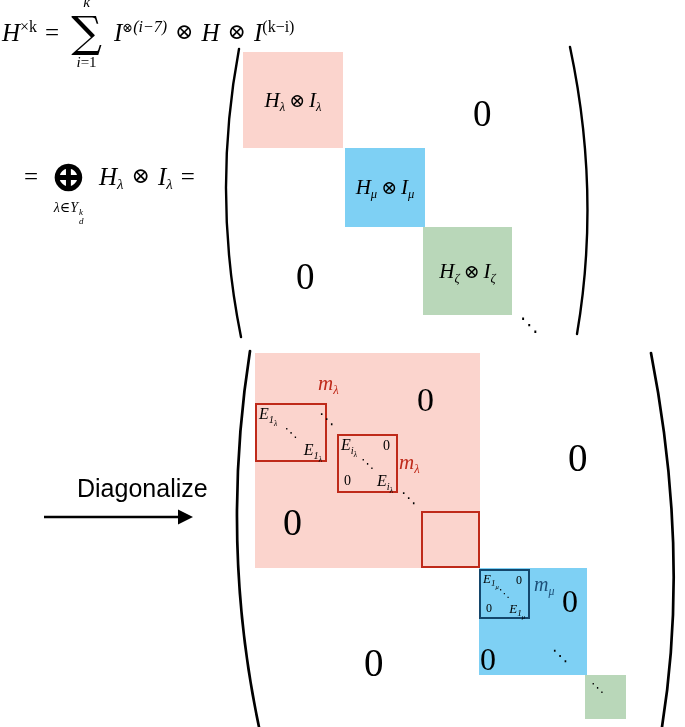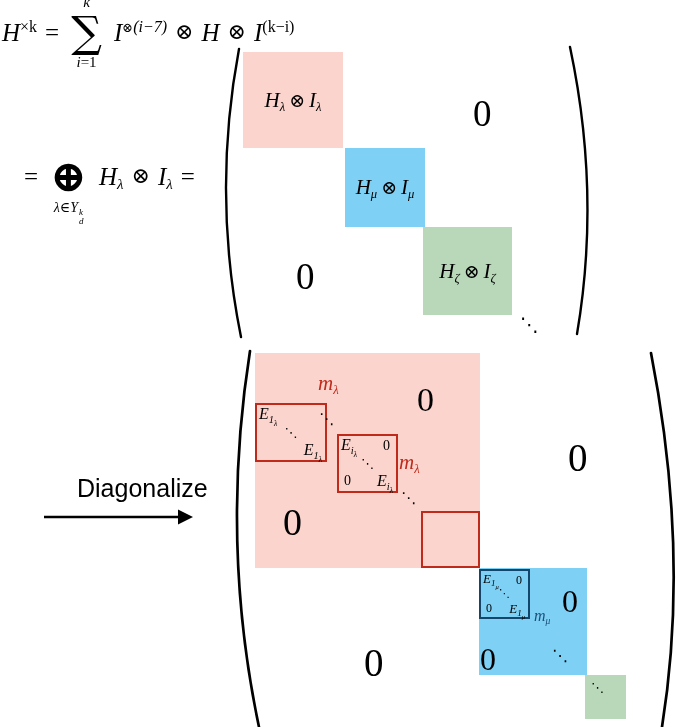--- a/index.html
+++ b/index.html
@@ -62,21 +62,21 @@
   .pos-tr{top:3px;right:6px;}
   .pos-bl{bottom:3px;left:5px;}
   .sqdots{position:absolute;left:50%;top:50%;transform:translate(-50%,-52%);font-size:13px;line-height:1;font-family:"DejaVu Serif","DejaVu Sans",serif;}
   .eigsq.navyb .elab{font-size:13px;}
   .eigsq.navyb .es1{font-size:9px;top:3px;}
   .eigsq.navyb .es2{font-size:6.5px;top:6px;}
   .eigsq.navyb .znum{font-size:12px;}
   .eigsq.navyb .sqdots{font-size:11px;}
   .mlab{position:absolute;font-style:italic;font-size:21px;line-height:1;white-space:nowrap;}
   .red-t{color:var(--red);}
-  .navy-t{color:var(--navy-t);font-size:16px;margin-top:34px;}
+  .navy-t{color:var(--navy-t);font-size:20px;}
 
   .diag-label{position:absolute;font-family:"Liberation Sans","DejaVu Sans",sans-serif;font-size:25px;line-height:1;}
 </style>
 </head>
 <body>
 
 <div class="canvas">
 
   <svg class="overlay" width="685" height="727" viewBox="0 0 685 727">
     <path class="paren1" d="M 239 49 Q 212 193 241 337"></path>

